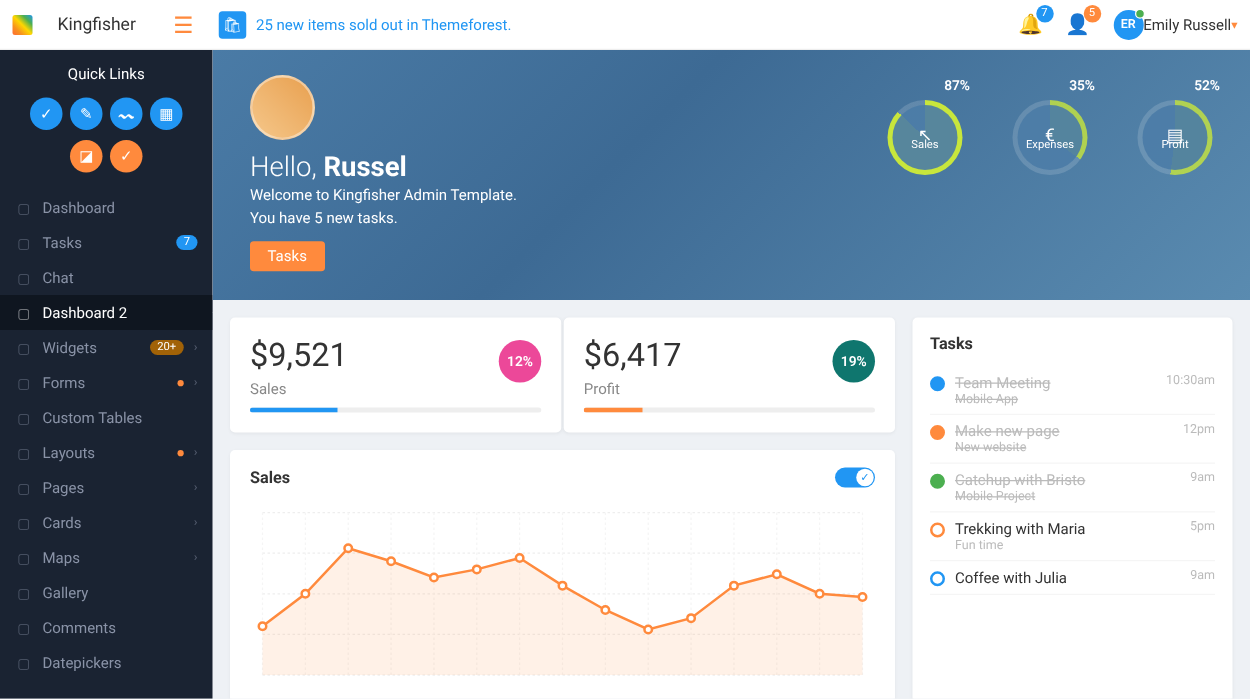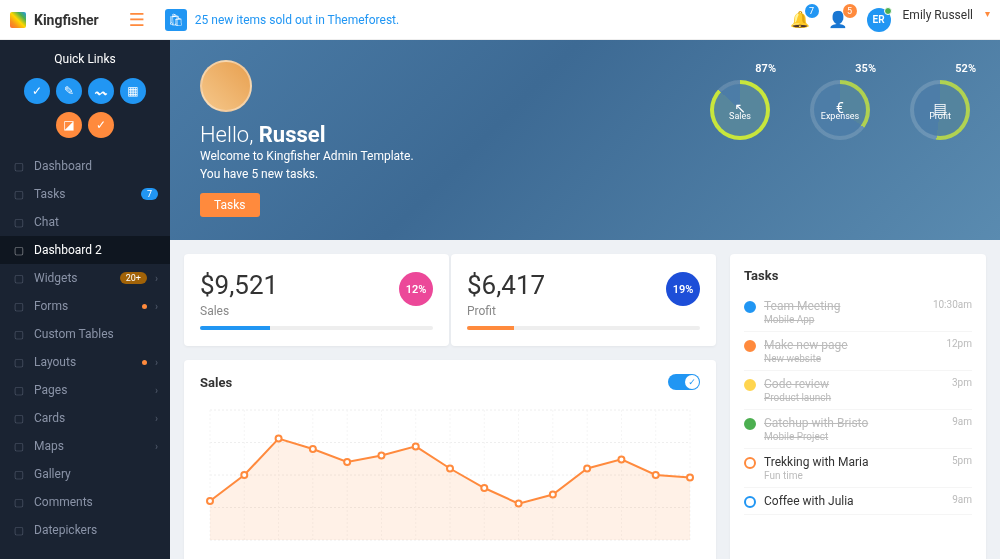--- a/index.html
+++ b/index.html
@@ -1,27 +1,27 @@
 <!DOCTYPE html>
 <html><head>
 <meta charset="utf-8">
 <style>
 *{margin:0;padding:0;box-sizing:border-box;font-family:-apple-system,BlinkMacSystemFont,"Segoe UI",Roboto,sans-serif}
 body{width:1000px;height:559px;overflow:hidden;background:#eef1f5;color:#333}
 .topbar{height:40px;background:#fff;display:flex;align-items:center;padding:0 10px;border-bottom:1px solid #eee;position:relative;z-index:10}
-.brand{display:flex;align-items:center;font-weight:700;font-size:14px;color:#333;gap:8px}
+.brand{display:flex;align-items:center;font-weight:400;font-size:14px;color:#333;gap:20px}
 .brand-icon{width:16px;height:16px;background:linear-gradient(45deg,#ff6b35,#f7931e,#ffd700,#4caf50,#2196f3);border-radius:2px}
 .hamburger{margin-left:30px;color:#ff8a3d;font-size:18px;cursor:pointer}
 .store-info{display:flex;align-items:center;margin-left:20px;font-size:12px;color:#2196f3;gap:8px}
 .store-icon{width:22px;height:22px;background:#2196f3;border-radius:3px;display:flex;align-items:center;justify-content:center;color:#fff;font-size:12px}
 .topbar-right{margin-left:auto;display:flex;align-items:center;gap:18px}
 .icon-badge{position:relative;color:#aaa;font-size:16px;cursor:pointer}
 .badge{position:absolute;top:-6px;right:-8px;background:#2196f3;color:#fff;font-size:9px;width:14px;height:14px;border-radius:50%;display:flex;align-items:center;justify-content:center}
 .badge.orange{background:#ff8a3d}
-.user-chip{display:flex;gap:12px;cursor:pointer}
+.user-chip{display:flex;align-items:center;gap:0;cursor:pointer}
 .avatar{width:24px;height:24px;border-radius:50%;background:#2196f3;color:#fff;display:flex;align-items:center;justify-content:center;font-size:10px;font-weight:600;position:relative}
 .avatar::after{content:'';position:absolute;top:-1px;right:-1px;width:6px;height:6px;background:#4caf50;border-radius:50%;border:1px solid #fff}
 .user-name{font-size:12px;color:#333}
 .chev{color:#ff8a3d;font-size:10px}
 .layout{display:flex;height:519px}
 .sidebar{width:170px;background:#1a2332;color:#8a93a7;font-size:12px;overflow:hidden;flex-shrink:0}
 .ql-title{text-align:center;color:#fff;font-size:12px;padding:12px 0 8px}
 .ql-row{display:flex;justify-content:center;gap:6px;padding:4px 0}
 .ql-item{width:26px;height:26px;border-radius:50%;display:flex;align-items:center;justify-content:center;color:#fff;font-size:12px;cursor:pointer}
 .bg-blue{background:#2196f3}
@@ -230,21 +230,21 @@
                 <div class="stat-bar-fill" style="width:30%;background:#2196f3"></div>
               </div>
     <div class="stat-pct" style="background:#ec4899">12%</div>
             </div>
             <div class="card stat-card">
               <div class="stat-val">$6,417</div>
     <div class="stat-label">Profit</div>
     <div class="stat-bar">
                 <div class="stat-bar-fill" style="width:20%;background:#ff8a3d"></div>
               </div>
-    <div class="stat-pct" style="background:#1d4ed8">19%</div>
+    <div class="stat-pct" style="background:#0f766e">19%</div>
             </div>
           </div>
         <div class="card chart-card">
           <div class="chart-head">
             <span class="chart-title">Sales</span>
             <span class="toggle"></span>
           </div>
           <svg id="chart" width="500" height="150">
               <line x1="10" y1="10" x2="490" y2="10" stroke="#eee" stroke-dasharray="2,2"></line>
               <line x1="10" y1="42.5" x2="490" y2="42.5" stroke="#eee" stroke-dasharray="2,2"></line>
@@ -299,28 +299,20 @@
             </div>
             <div class="task done">
               <span class="task-dot" style="color:#ff8a3d;border-color:#ff8a3d"></span>
     <div class="task-body">
                 <div class="task-name">Make new page</div>
                 <div class="task-sub">New website</div>
               </div>
     <div class="task-time">12pm</div>
             </div>
             <div class="task done">
-              <span class="task-dot" style="color:#ffd54f;border-color:#ffd54f"></span>
-    <div class="task-body">
-                <div class="task-name">Code review</div>
-                <div class="task-sub">Product launch</div>
-              </div>
-    <div class="task-time">3pm</div>
-            </div>
-            <div class="task done">
               <span class="task-dot" style="color:#4caf50;border-color:#4caf50"></span>
     <div class="task-body">
                 <div class="task-name">Catchup with Bristo</div>
                 <div class="task-sub">Mobile Project</div>
               </div>
     <div class="task-time">9am</div>
             </div>
             <div class="task">
               <span class="task-dot" style="color:#ff8a3d;border-color:#ff8a3d"></span>
     <div class="task-body">

